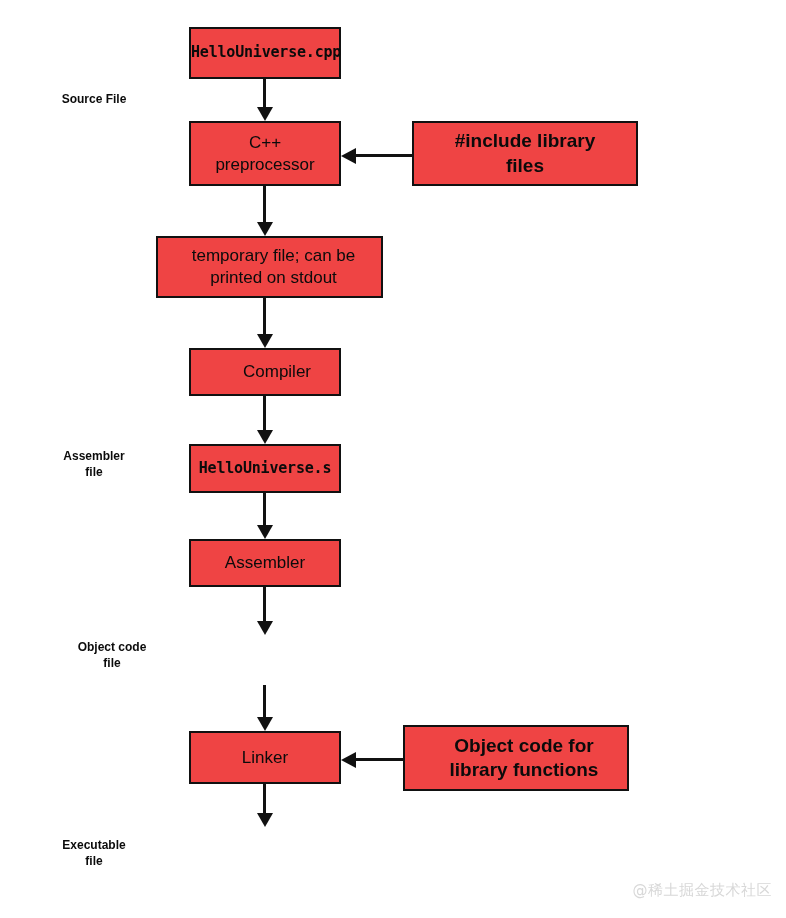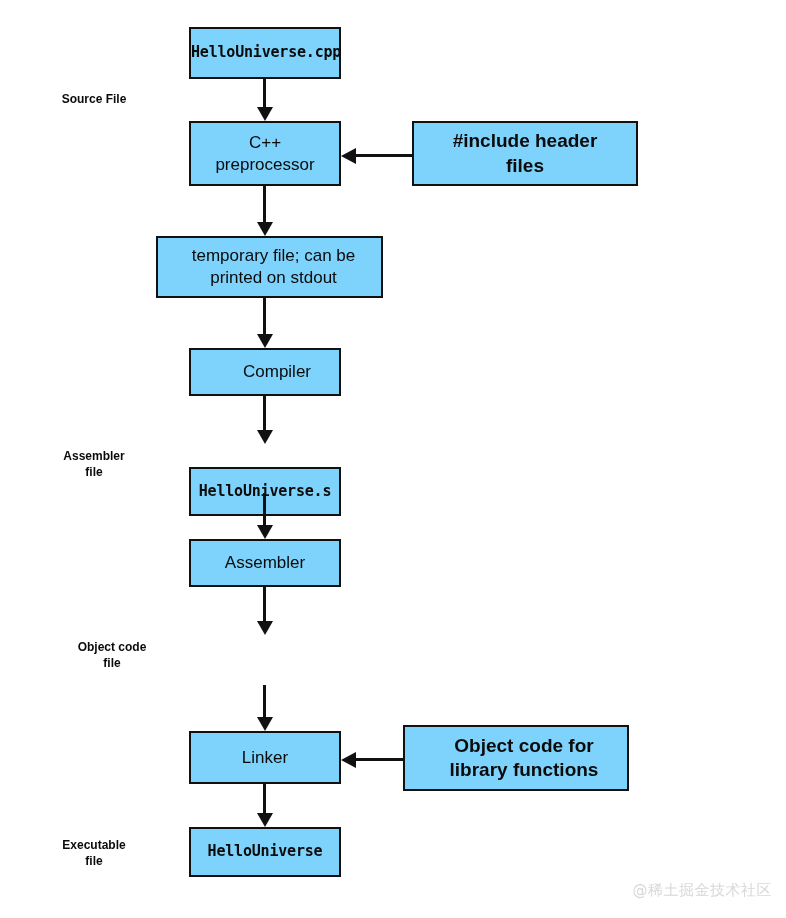--- a/index.html
+++ b/index.html
@@ -22,21 +22,21 @@
     top: 0;
     width: 786px;
     height: 918px;
   }
 
   
   .node {
     position: absolute;
     box-sizing: border-box;
     border: 2.5px solid #111111;
-    background: #7dd3fc;
+    background: #ef4444;
     display: flex;
     align-items: center;
     justify-content: center;
     text-align: center;
     line-height: 1.28;
   }
   .node .txt { display: block; width: 100%; }
 
   .mono {
     font-family: "DejaVu Sans Mono", "Liberation Mono", monospace;
@@ -145,39 +145,36 @@
 
   <div class="node" style="left:156px; top:236px; width:227px; height:62px;padding-left:8px;">
     <span class="txt plain" style="white-space:pre-line;">temporary file; can be
 printed on stdout</span>
   </div>
 
   <div class="node" style="left:189px; top:348px; width:152px; height:48px;padding-left:24px;">
     <span class="txt plain">Compiler</span>
   </div>
 
-  <div class="node" style="left:189px; top:444px; width:152px; height:49px;margin-top:23px;">
+  <div class="node" style="left:189px; top:444px; width:152px; height:49px;">
     <span class="txt mono">HelloUniverse.s</span>
   </div>
 
   <div class="node" style="left:189px; top:539px; width:152px; height:48px;">
     <span class="txt plain">Assembler</span>
   </div>
 
 
   <div class="node" style="left:189px; top:731px; width:152px; height:53px;">
     <span class="txt plain">Linker</span>
   </div>
 
-  <div class="node" style="left:189px; top:827px; width:152px; height:50px;">
-    <span class="txt mono">HelloUniverse</span>
-  </div>
 
   <div class="node" style="left:412px; top:121px; width:226px; height:65px;">
-    <span class="txt strong" style="white-space:pre-line;">#include header
+    <span class="txt strong" style="white-space:pre-line;">#include library
 files</span>
   </div>
 
   <div class="node" style="left:403px; top:725px; width:226px; height:66px;">
     <span class="txt strong" style="white-space:pre-line;padding-left:16px;">Object code for
 library functions</span>
   </div>
 
   <div class="v-arrow" style="left:263px; top:79px; height:42px;">
     <div class="shaft" style="height:30px;"></div>

